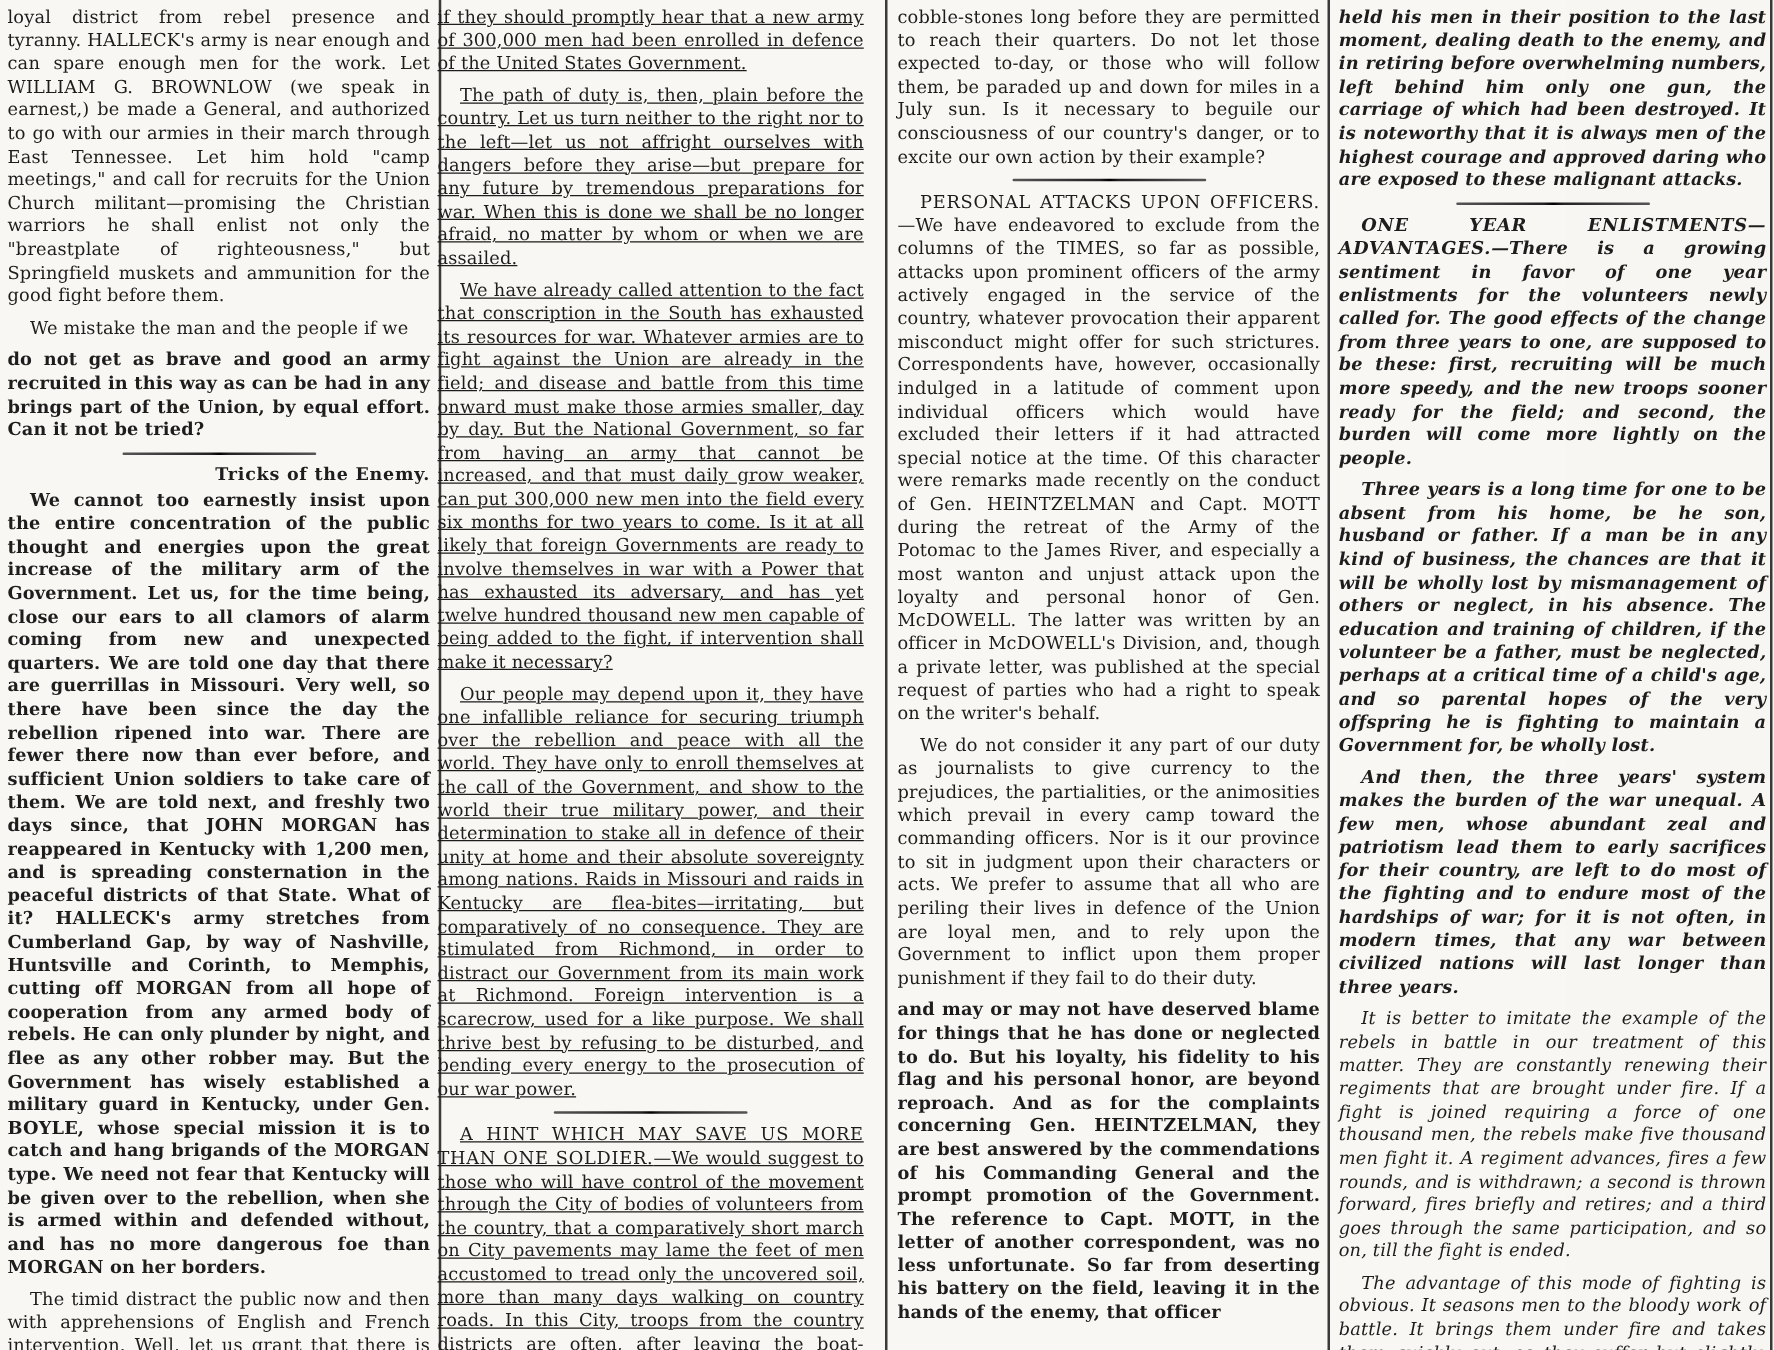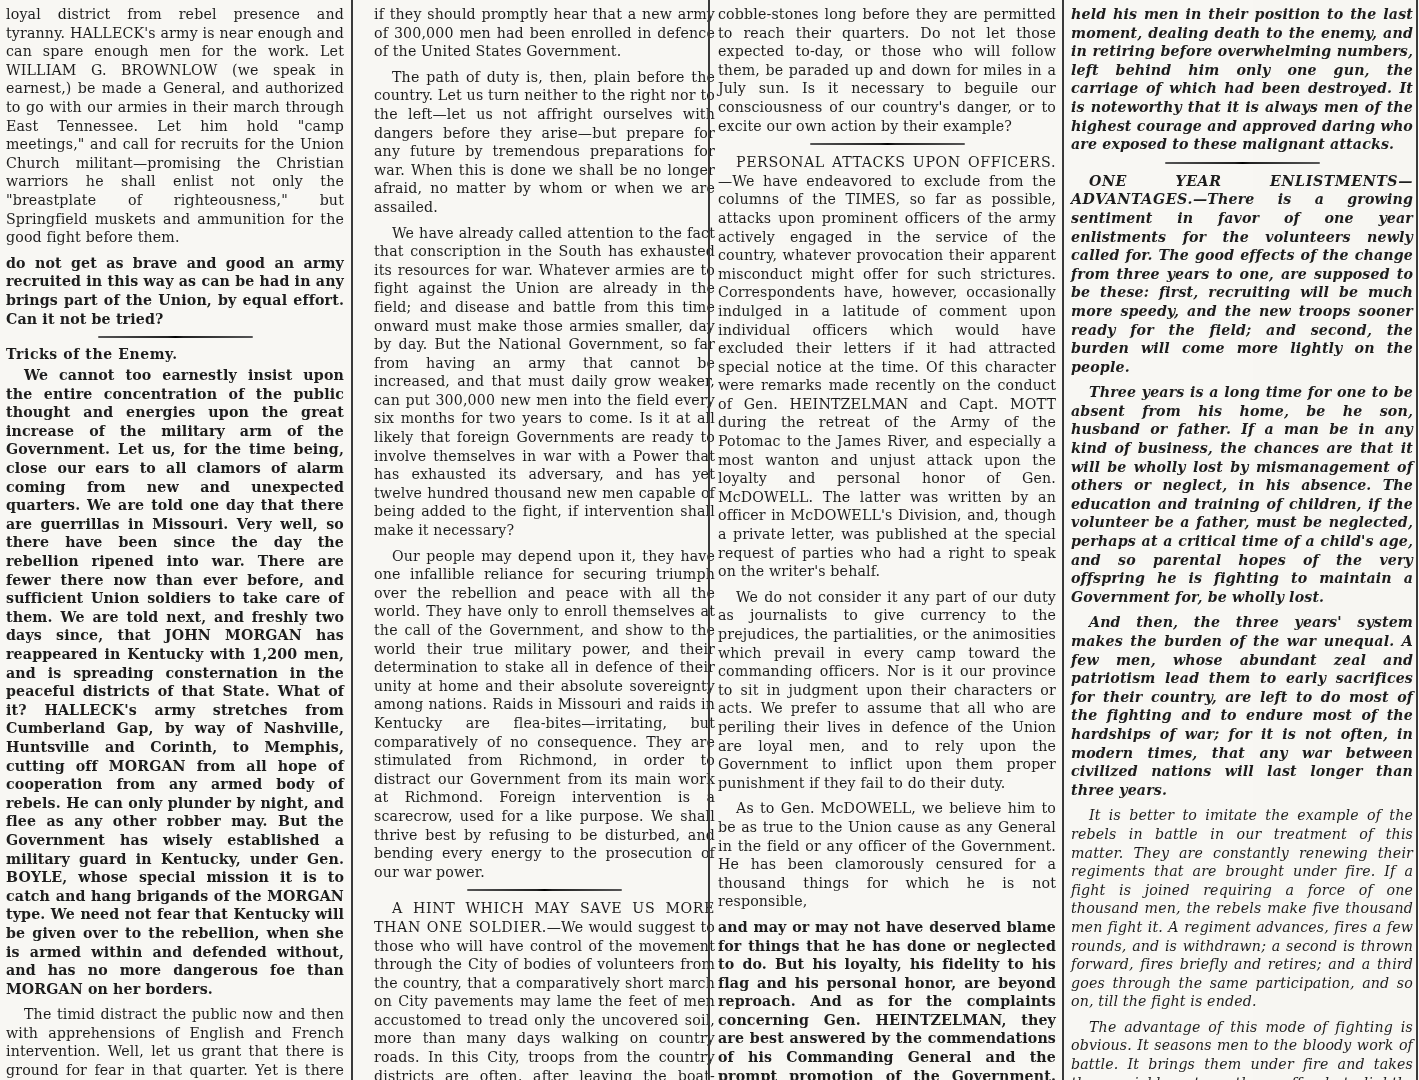--- a/index.html
+++ b/index.html
@@ -13,21 +13,21 @@
     position: relative; width: 1253px; height: 1080px;
     background: #f8f7f3;
   }
   .col {
     position: absolute; top: 0; height: 1080px;
     box-sizing: border-box;
     padding: 5px 6px 0 6px;
     overflow: hidden;
   }
   .col-1 { left: 0;    width: 350px; }
-  .col-2 { left: 368px; width: 353px; }
+  .col-2 { left: 344px; width: 353px; text-decoration: underline; }
   .col-3 { left: 712px; width: 350px; }
   .col-4 { left: 1065px; width: 354px; font-style: italic; }
   .divider {
     position: absolute; top: 0; height: 1080px; width: 2px;
     background: #3a3a3a;
   }
   .divider.d1 { left: 351px; }
   .divider.d2 { left: 708px; }
   .divider.d3 { left: 1062px; }
   .divider.d4 { left: 1416px; }
@@ -39,40 +39,41 @@
     hyphens: manual;
     letter-spacing: 0.15px;
   }
   p.indent { text-indent: 18px; }
   p.bold { font-weight: bold; }
   .sc {
     font-variant: small-caps;
     letter-spacing: 0.6px;
   }
   .heading {
-    text-align: left;
+    text-align: right;
     font-weight: bold;
     font-size: 14px;
     letter-spacing: 0.6px;
     margin: 2px 0 4px 0;
   }
   .rule {
     height: 2px;
     margin: 8px auto 8px auto;
     width: 155px;
     background: linear-gradient(90deg, #555 0%, #222 45%, #000 50%, #222 55%, #555 100%);
     border-radius: 1px;
   }
 </style>
 </head>
 <body>
 
 <div class="page">
   <div class="col col-1">
       <p><span>loyal district from rebel presence and tyranny. HALLECK's army is near enough and can spare enough men for the work. Let WILLIAM G. BROWNLOW (we speak in earnest,) be made a General, and authorized to go with our armies in their march through East Tennessee. Let him hold "camp meetings," and call for recruits for the Union Church militant—promising the Christian warriors he shall enlist not only the "breastplate of righteousness," but Springfield muskets and ammunition for the good fight before them.</span></p>
+      <p class="indent"><span>We mistake the man and the people if we</span></p>
       <p class="bold"><span>do not get as brave and good an army recruited in this way as can be had in any brings part of the Union, by equal effort. Can it not be tried?</span></p>
       <div class="rule"></div>
       <div class="heading">Tricks of the Enemy.</div>
       <p class="indent bold"><span>We cannot too earnestly insist upon the entire concentration of the public thought and energies upon the great increase of the military arm of the Government. Let us, for the time being, close our ears to all clamors of alarm coming from new and unexpected quarters. We are told one day that there are guerrillas in Missouri. Very well, so there have been since the day the rebellion ripened into war. There are fewer there now than ever before, and sufficient Union soldiers to take care of them. We are told next, and freshly two days since, that JOHN MORGAN has reappeared in Kentucky with 1,200 men, and is spreading consternation in the peaceful districts of that State. What of it? HALLECK's army stretches from Cumberland Gap, by way of Nashville, Huntsville and Corinth, to Memphis, cutting off MORGAN from all hope of cooperation from any armed body of rebels. He can only plunder by night, and flee as any other robber may. But the Government has wisely established a military guard in Kentucky, under Gen. BOYLE, whose special mission it is to catch and hang brigands of the MORGAN type. We need not fear that Kentucky will be given over to the rebellion, when she is armed within and defended without, and has no more dangerous foe than MORGAN on her borders.</span></p>
       <p class="indent"><span>The timid distract the public now and then with apprehensions of English and French intervention. Well, let us grant that there is ground for fear in that quarter. Yet is there any mode of meeting that danger except by military preparation? If England and France were ever so much stimulated to interfere in American affairs by the news soon to reach them, they would have abundant reasons to pause and abandon the perilous undertaking,</span></p>
     </div>
   <div class="divider d1"></div>
   <div class="col col-2">
       <p><span>if they should promptly hear that a new army of 300,000 men had been enrolled in defence of the United States Government.</span></p>
       <p class="indent"><span>The path of duty is, then, plain before the country. Let us turn neither to the right nor to the left—let us not affright ourselves with dangers before they arise—but prepare for any future by tremendous preparations for war. When this is done we shall be no longer afraid, no matter by whom or when we are assailed.</span></p>
@@ -80,21 +81,20 @@
       <p class="indent"><span>Our people may depend upon it, they have one infallible reliance for securing triumph over the rebellion and peace with all the world. They have only to enroll themselves at the call of the Government, and show to the world their true military power, and their determination to stake all in defence of their unity at home and their absolute sovereignty among nations. Raids in Missouri and raids in Kentucky are flea-bites—irritating, but comparatively of no consequence. They are stimulated from Richmond, in order to distract our Government from its main work at Richmond. Foreign intervention is a scarecrow, used for a like purpose. We shall thrive best by refusing to be disturbed, and bending every energy to the prosecution of our war power.</span></p>
       <div class="rule"></div>
       <p class="indent"><span class="sc">A HINT WHICH MAY SAVE US MORE THAN ONE SOLDIER.</span><span>—We would suggest to those who will have control of the movement through the City of bodies of volunteers from the country, that a comparatively short march on City pavements may lame the feet of men accustomed to tread only the uncovered soil, more than many days walking on country roads. In this City, troops from the country districts are often, after leaving the boat-landing or railroad station, seen limping on the</span></p>
     </div>
   <div class="divider d2"></div>
   <div class="col col-3">
       <p><span>cobble-stones long before they are permitted to reach their quarters. Do not let those expected to-day, or those who will follow them, be paraded up and down for miles in a July sun. Is it necessary to beguile our consciousness of our country's danger, or to excite our own action by their example?</span></p>
       <div class="rule"></div>
       <p class="indent"><span class="sc">PERSONAL ATTACKS UPON OFFICERS.</span><span>—We have endeavored to exclude from the columns of the TIMES, so far as possible, attacks upon prominent officers of the army actively engaged in the service of the country, whatever provocation their apparent misconduct might offer for such strictures. Correspondents have, however, occasionally indulged in a latitude of comment upon individual officers which would have excluded their letters if it had attracted special notice at the time. Of this character were remarks made recently on the conduct of Gen. HEINTZELMAN and Capt. MOTT during the retreat of the Army of the Potomac to the James River, and especially a most wanton and unjust attack upon the loyalty and personal honor of Gen. McDOWELL. The latter was written by an officer in McDOWELL's Division, and, though a private letter, was published at the special request of parties who had a right to speak on the writer's behalf.</span></p>
       <p class="indent"><span>We do not consider it any part of our duty as journalists to give currency to the prejudices, the partialities, or the animosities which prevail in every camp toward the commanding officers. Nor is it our province to sit in judgment upon their characters or acts. We prefer to assume that all who are periling their lives in defence of the Union are loyal men, and to rely upon the Government to inflict upon them proper punishment if they fail to do their duty.</span></p>
-      <p class="indent"><span>As to Gen. McDOWELL, we believe him to be as true to the Union cause as any General in the field or any officer of the Government. He has been clamorously censured for a thousand things for which he is not responsible,</span></p>
       <p class="bold"><span>and may or may not have deserved blame for things that he has done or neglected to do. But his loyalty, his fidelity to his flag and his personal honor, are beyond reproach. And as for the complaints concerning Gen. HEINTZELMAN, they are best answered by the commendations of his Commanding General and the prompt promotion of the Government. The reference to Capt. MOTT, in the letter of another correspondent, was no less unfortunate. So far from deserting his battery on the field, leaving it in the hands of the enemy, that officer</span></p>
     </div>
   <div class="divider d3"></div>
   <div class="col col-4">
       <p class="bold"><span>held his men in their position to the last moment, dealing death to the enemy, and in retiring before overwhelming numbers, left behind him only one gun, the carriage of which had been destroyed. It is noteworthy that it is always men of the highest courage and approved daring who are exposed to these malignant attacks.</span></p>
       <div class="rule"></div>
       <p class="indent bold"><span class="sc">ONE YEAR ENLISTMENTS—ADVANTAGES.</span><span>—There is a growing sentiment in favor of one year enlistments for the volunteers newly called for. The good effects of the change from three years to one, are supposed to be these: first, recruiting will be much more speedy, and the new troops sooner ready for the field; and second, the burden will come more lightly on the people.</span></p>
       <p class="indent bold"><span>Three years is a long time for one to be absent from his home, be he son, husband or father. If a man be in any kind of business, the chances are that it will be wholly lost by mismanagement of others or neglect, in his absence. The education and training of children, if the volunteer be a father, must be neglected, perhaps at a critical time of a child's age, and so parental hopes of the very offspring he is fighting to maintain a Government for, be wholly lost.</span></p>
       <p class="indent bold"><span>And then, the three years' system makes the burden of the war unequal. A few men, whose abundant zeal and patriotism lead them to early sacrifices for their country, are left to do most of the fighting and to endure most of the hardships of war; for it is not often, in modern times, that any war between civilized nations will last longer than three years.</span></p>
       <p class="indent"><span>It is better to imitate the example of the rebels in battle in our treatment of this matter. They are constantly renewing their regiments that are brought under fire. If a fight is joined requiring a force of one thousand men, the rebels make five thousand men fight it. A regiment advances, fires a few rounds, and is withdrawn; a second is thrown forward, fires briefly and retires; and a third goes through the same participation, and so on, till the fight is ended.</span></p>

